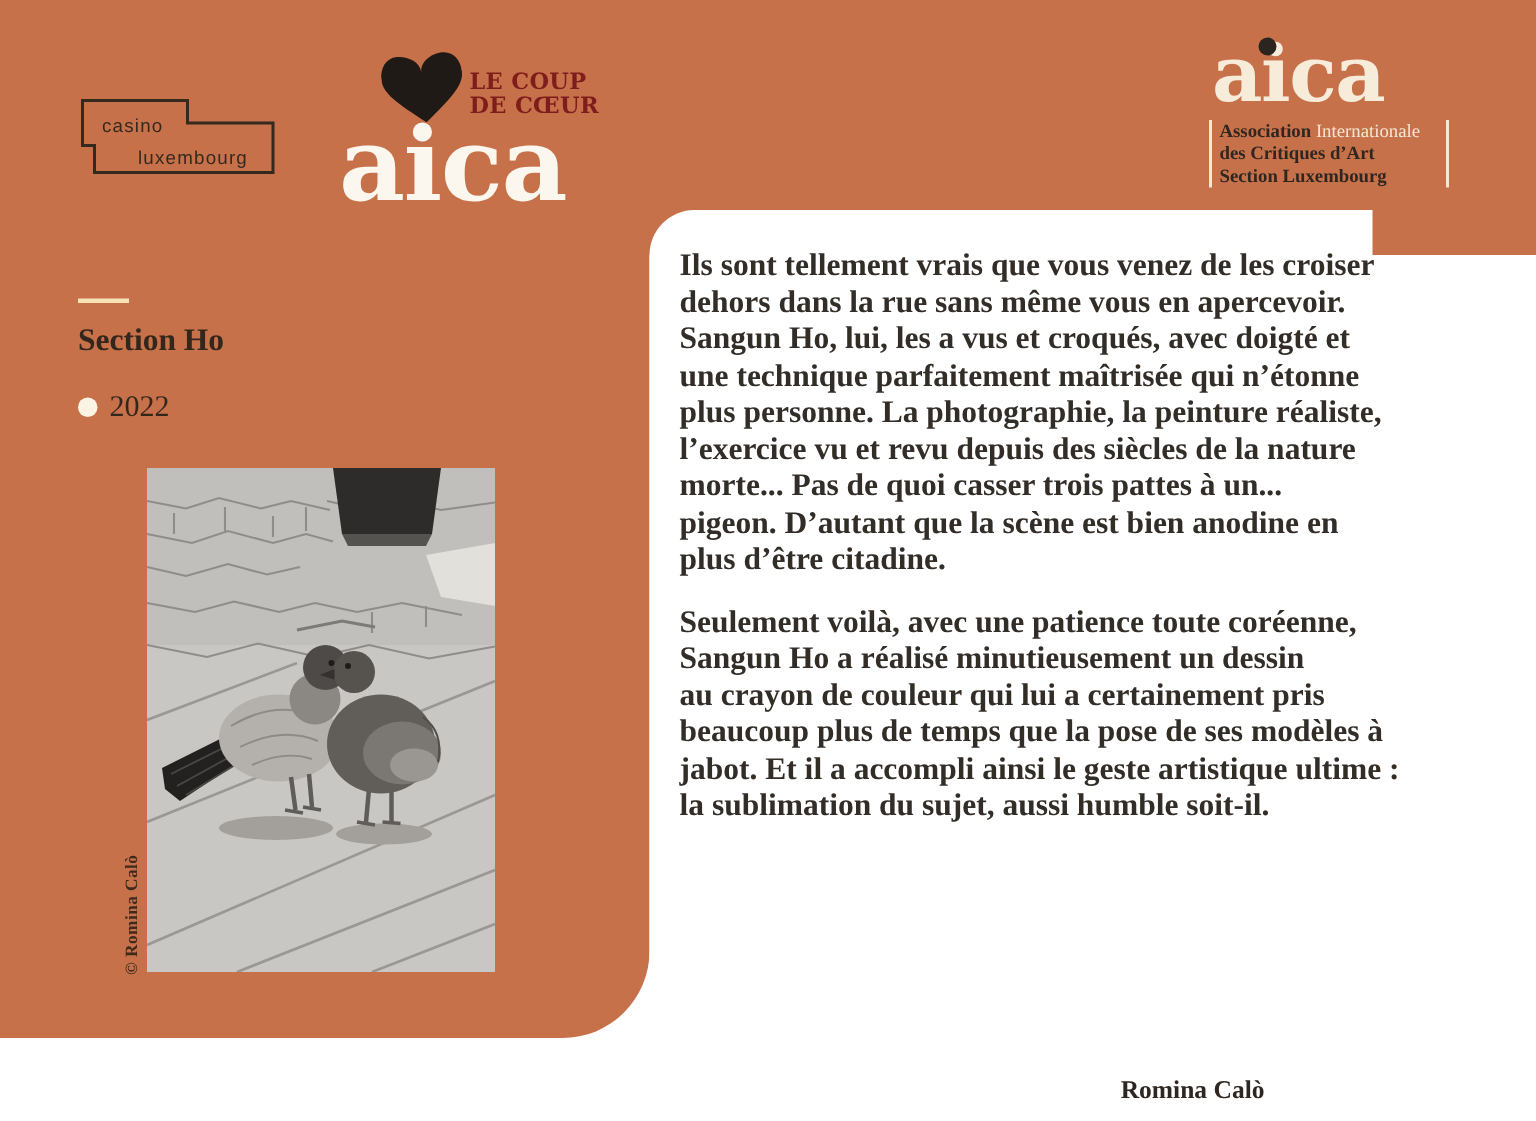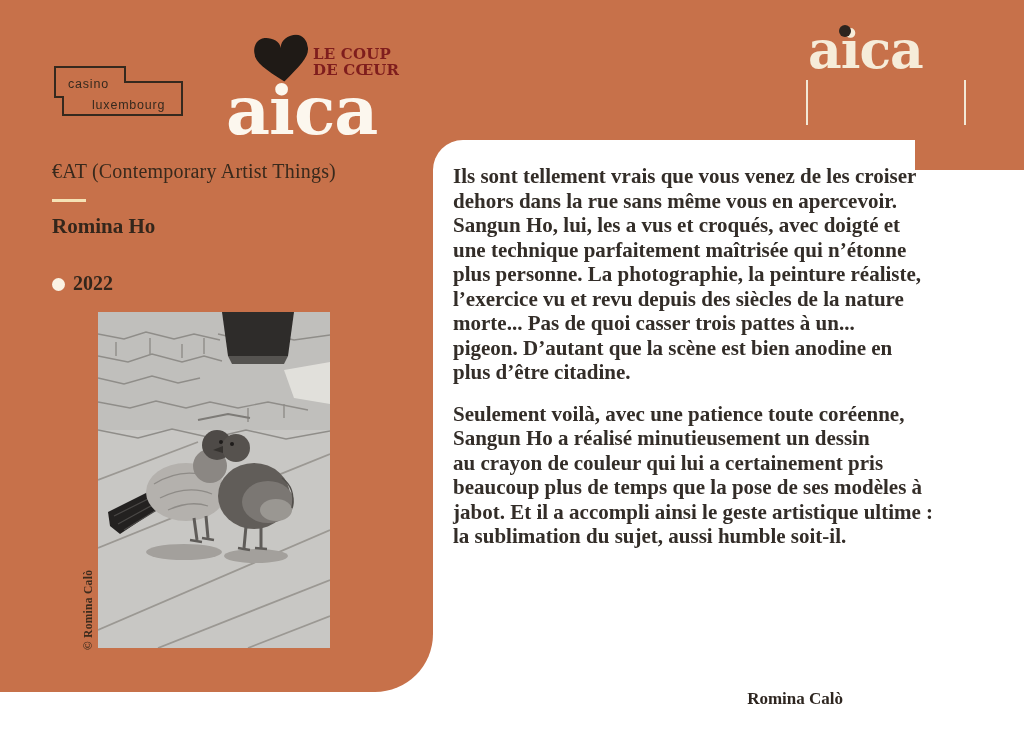--- a/index.html
+++ b/index.html
@@ -28,35 +28,35 @@
   .assoc{position:absolute;left:813px;top:80px;font-size:12.5px;line-height:15px;color:#2f261f;}
   .assoc .light{color:#f3e8d5;}
   .assoc .b{font-weight:bold;}
   .rule-l,.rule-r{position:absolute;top:80px;width:2px;height:45px;background:#f3e8d5;}
   .rule-l{left:806px;} .rule-r{left:964px;}
   
   .exhib{position:absolute;left:52px;top:160px;font-size:20px;color:#38291c;letter-spacing:.2px;}
   .divider{position:absolute;left:52px;top:199px;width:34px;height:3px;background:#f5e2b5;}
   .artist{position:absolute;left:52px;top:214px;font-size:21px;font-weight:bold;color:#33261b;}
   .artwork{position:absolute;left:52px;top:238px;font-size:21px;font-weight:bold;font-style:italic;color:#33261b;}
-  .year-row{position:absolute;left:52px;top:260px;font-size:20px;font-weight:bold;color:#33261b;margin-top:12px;}
+  .year-row{position:absolute;left:52px;top:260px;font-size:20px;font-weight:normal;color:#33261b;}
   .year-dot{display:inline-block;width:13px;height:13px;border-radius:50%;background:#fbf3e4;
         margin-right:8px;vertical-align:-1px;}
   
   .photo{position:absolute;left:98px;top:312px;width:232px;height:336px;}
   .credit{position:absolute;left:82px;top:650px;transform:rotate(-90deg);transform-origin:0 0;
         font-size:11.5px;font-weight:bold;color:#3c2b1d;white-space:nowrap;letter-spacing:.3px;}
   
   .article{position:absolute;left:20px;top:24px;width:530px;}
   .article p{margin:0 0 17px 0;font-size:21px;line-height:24.5px;font-weight:bold;color:#332d28;
         white-space:pre-line;}
   
   .footer{position:absolute;right:46px;top:511px;text-align:right;font-size:17px;line-height:19px;
         color:#2e2620;white-space:pre;}
-  .footer .f1{font-weight:bold;padding-right:26px;}
+  .footer .f1{font-weight:bold;padding-right:26px;margin-top:28px;}
   .footer .f2{padding-right:26px;}
   .footer .b{font-weight:bold;}
 </style>
 </head>
 <body>
 
 <div class="canvas">
 
   <div class="bg-top"></div>
   <div class="bg-left"></div>
@@ -75,24 +75,28 @@
     <div>DE CŒUR</div>
   </div>
   <div class="aica-left">aica</div>
 
   <div class="aica-right">
     <span>aica</span>
     <span class="idot"></span>
   </div>
   <div class="rule-l"></div>
   <div class="rule-r"></div>
+  <div class="assoc">
+    <div><span class="b">Association</span><span class="light"> Internationale</span></div>
+    <div class="b">des Critiques d’Art</div>
+    <div class="b">Section Luxembourg</div>
+  </div>
 
-  <div class="exhib">€AT (Contemporary Artist Things)</div>
   <div class="divider"></div>
-  <div class="artist">Romina Ho</div>
+  <div class="artist">Section Ho</div>
   <div class="year-row">
     <span class="year-dot"></span><span>2022</span>
   </div>
 
   <svg class="photo" width="232" height="336" viewBox="0 0 232 336">
     <rect x="0" y="0" width="232" height="336" fill="#c8c7c4"></rect>
     <rect x="0" y="0" width="232" height="118" fill="#c0bfbc"></rect>
 
     <g stroke="#8f8d89" stroke-width="1.4" fill="none">
       <path d="M0,22 l26,5 22,-7 28,7 20,-5 26,6"></path>

